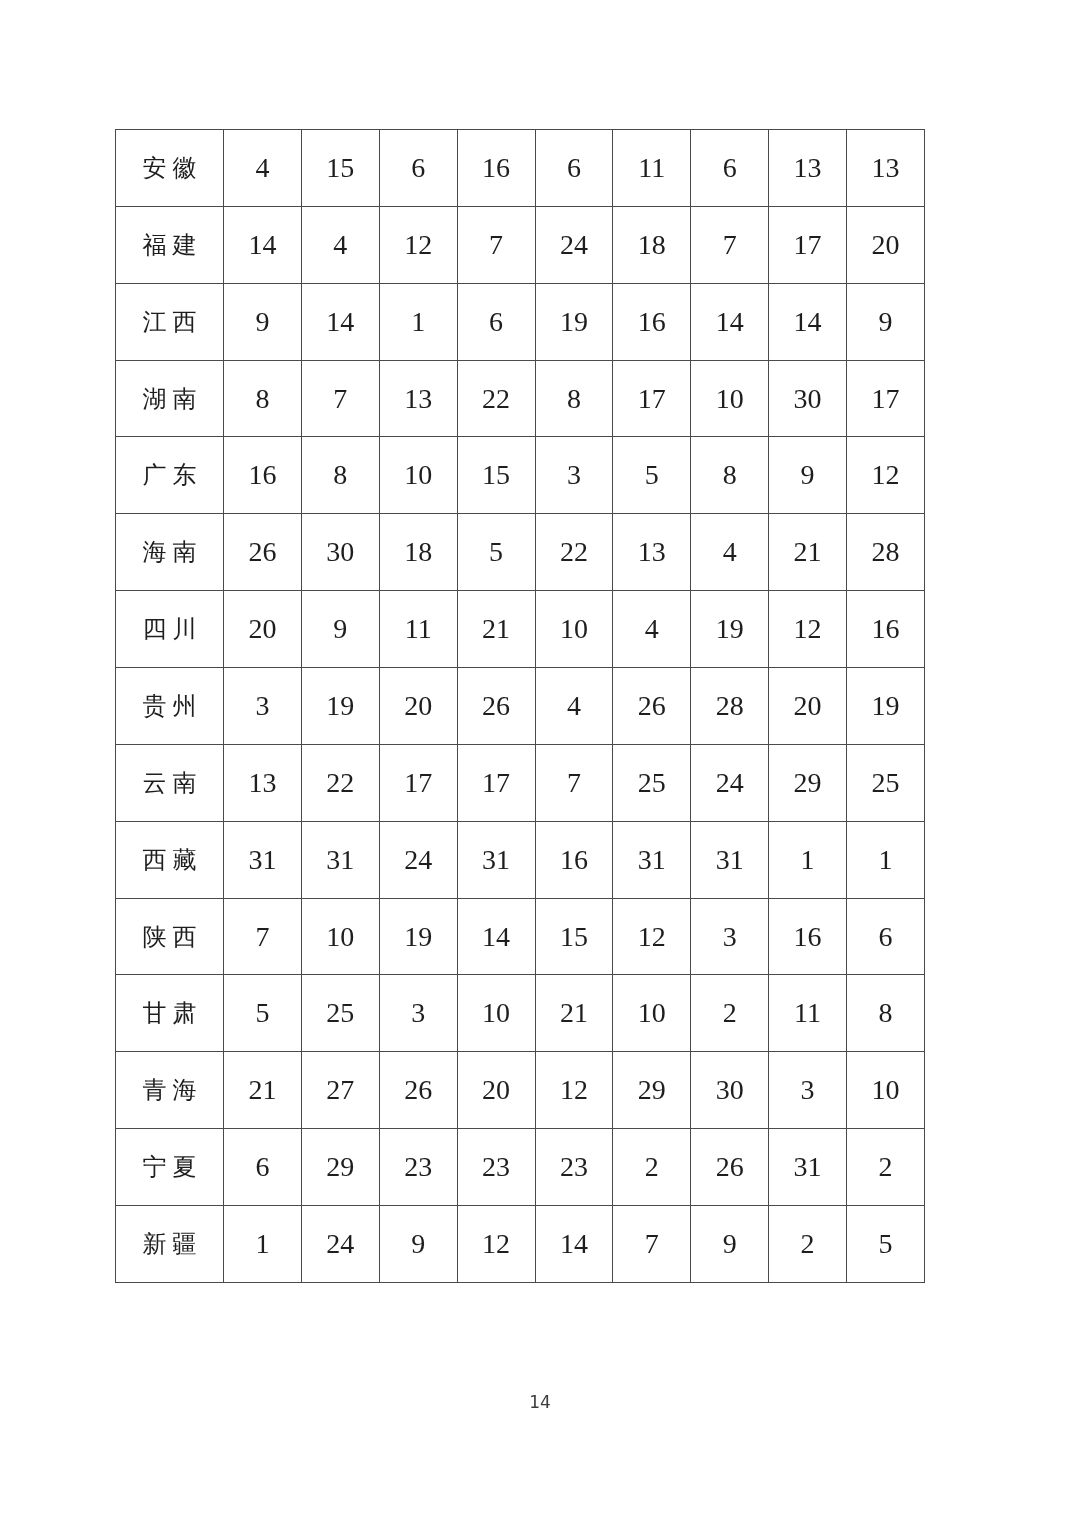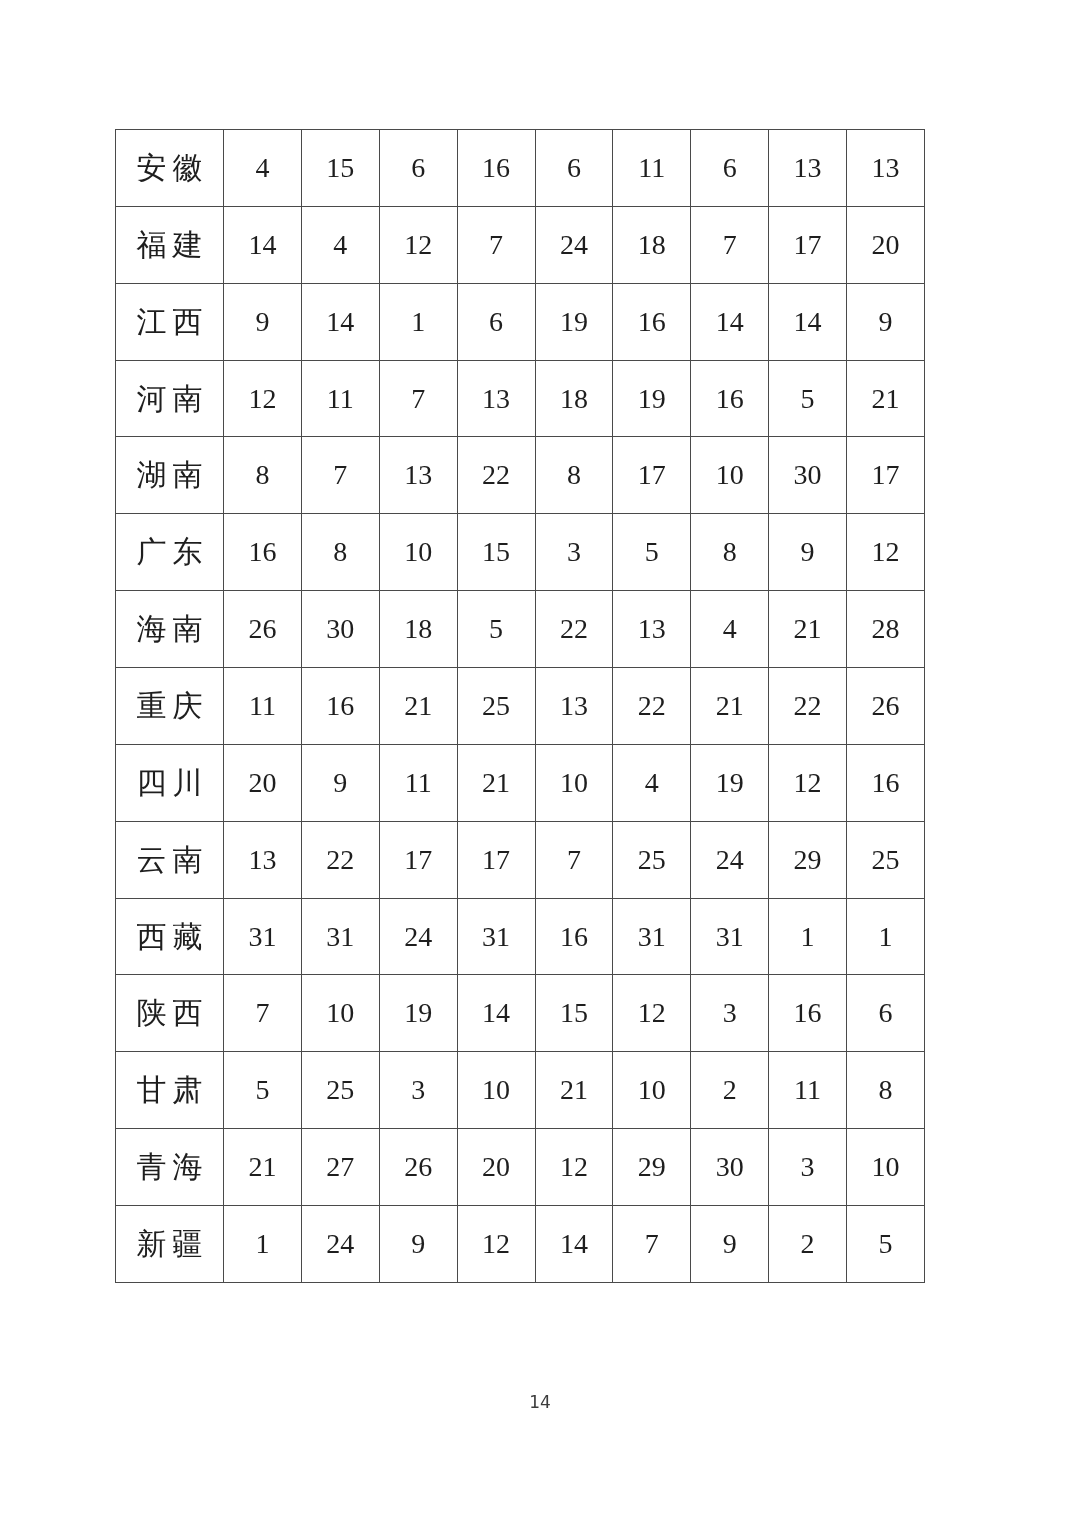--- a/index.html
+++ b/index.html
@@ -26,21 +26,21 @@
   .doc-table td {
     border: 1.5px solid #4a4a4a;
     text-align: center;
     vertical-align: middle;
     font-size: 28px;
     color: #1e1e1e;
     padding: 0;
     line-height: 1;
   }
   .doc-table td.province {
-    font-size: 30px;
+    font-size: 24px;
     letter-spacing: 6px;
     padding-left: 6px; 
   }
   .page-footer {
     position: absolute;
     top: 1392px;
     left: 0;
     width: 100%;
     text-align: center;
     font-family: "DejaVu Sans", "Liberation Sans", sans-serif;
@@ -95,32 +95,20 @@
         <td>14</td>
         <td>1</td>
         <td>6</td>
         <td>19</td>
         <td>16</td>
         <td>14</td>
         <td>14</td>
         <td>9</td>
       </tr>
       <tr>
-        <td class="province">河南</td>
-        <td>12</td>
-        <td>11</td>
-        <td>7</td>
-        <td>13</td>
-        <td>18</td>
-        <td>19</td>
-        <td>16</td>
-        <td>5</td>
-        <td>21</td>
-      </tr>
-      <tr>
         <td class="province">湖南</td>
         <td>8</td>
         <td>7</td>
         <td>13</td>
         <td>22</td>
         <td>8</td>
         <td>17</td>
         <td>10</td>
         <td>30</td>
         <td>17</td>
@@ -143,42 +131,42 @@
         <td>30</td>
         <td>18</td>
         <td>5</td>
         <td>22</td>
         <td>13</td>
         <td>4</td>
         <td>21</td>
         <td>28</td>
       </tr>
       <tr>
-        <td class="province">重庆</td>
+        <td class="province">四川</td>
+        <td>20</td>
+        <td>9</td>
         <td>11</td>
-        <td>16</td>
-        <td>21</td>
-        <td>25</td>
-        <td>13</td>
-        <td>22</td>
-        <td>21</td>
-        <td>22</td>
-        <td>26</td>
-      </tr>
-      <tr>
-        <td class="province">四川</td>
-        <td>20</td>
-        <td>9</td>
-        <td>11</td>
-        <td>21</td>
-        <td>10</td>
-        <td>4</td>
-        <td>19</td>
-        <td>12</td>
-        <td>16</td>
+        <td>21</td>
+        <td>10</td>
+        <td>4</td>
+        <td>19</td>
+        <td>12</td>
+        <td>16</td>
+      </tr>
+      <tr>
+        <td class="province">贵州</td>
+        <td>3</td>
+        <td>19</td>
+        <td>20</td>
+        <td>26</td>
+        <td>4</td>
+        <td>26</td>
+        <td>28</td>
+        <td>20</td>
+        <td>19</td>
       </tr>
       <tr>
         <td class="province">云南</td>
         <td>13</td>
         <td>22</td>
         <td>17</td>
         <td>17</td>
         <td>7</td>
         <td>25</td>
         <td>24</td>
@@ -225,20 +213,32 @@
         <td class="province">青海</td>
         <td>21</td>
         <td>27</td>
         <td>26</td>
         <td>20</td>
         <td>12</td>
         <td>29</td>
         <td>30</td>
         <td>3</td>
         <td>10</td>
+      </tr>
+      <tr>
+        <td class="province">宁夏</td>
+        <td>6</td>
+        <td>29</td>
+        <td>23</td>
+        <td>23</td>
+        <td>23</td>
+        <td>2</td>
+        <td>26</td>
+        <td>31</td>
+        <td>2</td>
       </tr>
       <tr>
         <td class="province">新疆</td>
         <td>1</td>
         <td>24</td>
         <td>9</td>
         <td>12</td>
         <td>14</td>
         <td>7</td>
         <td>9</td>

